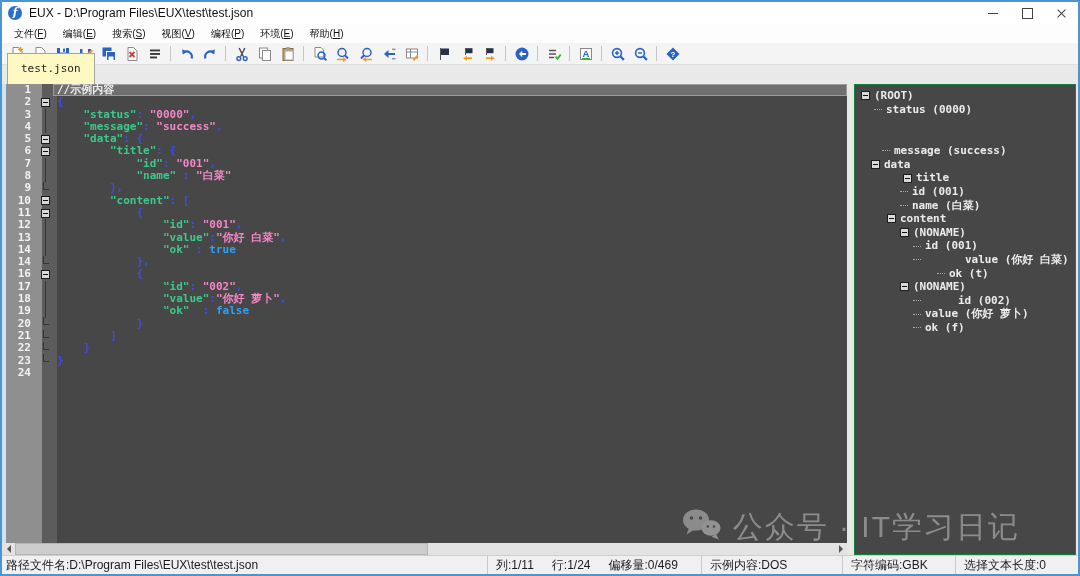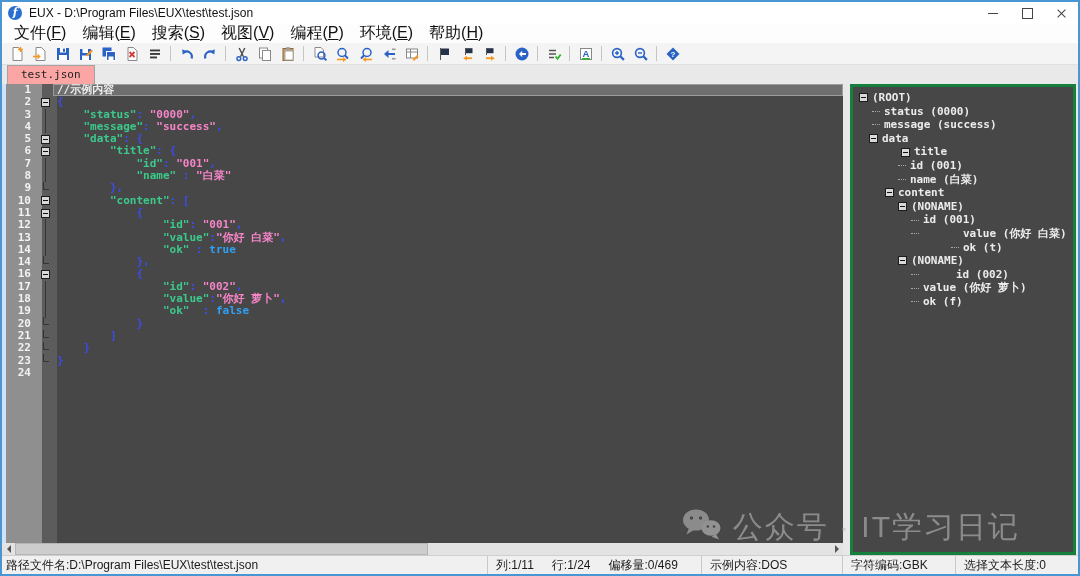--- a/index.html
+++ b/index.html
@@ -13,31 +13,31 @@
   .title-text{font-size:12px;color:#111;margin-left:7px;white-space:nowrap}
   .win-btns{margin-left:auto;display:flex;height:100%}
   .win-btn{width:34px;display:flex;align-items:center;justify-content:center;border:none;background:transparent;padding:0}
   .ic-min{width:10px;height:1px;background:#444;display:block}
   .ic-max{width:9px;height:9px;border:1px solid #444;display:block}
   .ic-close{width:11px;height:11px;position:relative;display:block}
   .ic-close::before,.ic-close::after{content:"";position:absolute;left:5px;top:0;width:1px;height:11px;background:#444}
   .ic-close::before{transform:rotate(45deg)}.ic-close::after{transform:rotate(-45deg)}
   
   .menubar{height:19px;display:flex;align-items:center;background:#fdfdfd;padding-left:4px;flex:0 0 auto}
-  .menu-item{font-size:16px;color:#111;padding:0 8px}
+  .menu-item{font-size:10px;color:#111;padding:0 8px}
   .menu-item u{text-decoration:underline}
   
   .toolbar{height:21px;display:flex;align-items:center;background:#f4f4f4;padding-left:3px;
            border-bottom:1px solid #e0e0e0;flex:0 0 auto}
   .tb-btn{width:23px;height:20px;border:none;background:transparent;padding:1px 0;display:flex;align-items:center;justify-content:center}
   .tb-sep{width:1px;height:15px;background:#c6c6c6;margin:0 4px}
   .tb-ic{display:flex}
   
   .tabbar{height:19px;background:#e9e9e9;display:flex;align-items:flex-end;padding-left:5px;flex:0 0 auto}
-  .tab{height:18px;background:#fca5a5;border:1px solid #a3a3a3;border-bottom:none;padding:0 13px;
+  .tab{height:18px;background:#fef9c3;border:1px solid #a3a3a3;border-bottom:none;padding:6px 13px;
        font:11px/18px "DejaVu Sans Mono",monospace;color:#222}
   
   .main{flex:1;display:flex;background:#e8e8e8;min-height:0}
   .editor-pane{flex:1;display:flex;flex-direction:column;min-width:0}
   .code-area{flex:1;overflow:hidden;
     background:linear-gradient(90deg,#cfe3f6 0 4px,#8f8f8f 4px 40px,#5c5c5c 40px 55px,#474747 55px);
     font:bold 11px/12.3px "DejaVu Sans Mono",monospace}
   .code-line{display:flex;height:12.3px}
   .ln{width:36px;box-sizing:border-box;text-align:right;padding-right:7px;color:#f2f2f2;flex:0 0 auto}
   .fold{width:15px;flex:0 0 auto;display:flex;align-items:center;justify-content:center}
@@ -50,21 +50,21 @@
   .tk-c{color:#ededed}.tk-k{color:#3cc98b}.tk-s{color:#f585c8}.tk-p{color:#3a4cee}.tk-b{color:#2fa0f5}.tk-w{color:#bbb}
   
   .hsb{height:12px;display:flex;background:#e3e3e3;flex:0 0 auto;align-items:stretch}
   .hsb-btn{width:13px;display:flex;align-items:center;justify-content:center;border:none;background:#e3e3e3;padding:0}
   .tri-l{width:0;height:0;border:4px solid transparent;border-right-color:#555;border-left-width:0}
   .tri-r{width:0;height:0;border:4px solid transparent;border-left-color:#555;border-right-width:0}
   .hsb-thumb{width:413px;background:#cdcdcd;border:1px solid #b5b5b5;box-sizing:border-box}
   .hsb-track{flex:1}
   
   .splitter{width:7px;background:#e8e8e8;flex:0 0 auto}
-  .tree-pane{width:220px;flex:0 0 auto;background:#474747;border:3px solid #15803d;margin-right:2px;
+  .tree-pane{width:220px;flex:0 0 auto;background:#474747;border:1px solid #15803d;margin-right:2px;
              overflow:hidden;padding-top:4px;font:bold 11px/13.6px "DejaVu Sans Mono",monospace;color:#ececec}
   .tree-row{display:flex;align-items:center;height:13.6px;white-space:nowrap}
   .tbox{display:inline-block;width:9px;height:9px;background:#d9d9d9;border:1px solid #1c1c1c;position:relative;
         box-sizing:border-box;margin-right:4px;flex:0 0 auto}
   .tbox::after{content:"";position:absolute;left:1px;right:1px;top:3px;height:1px;background:#111}
   .tdash{display:inline-block;width:8px;border-top:1px dotted #a8a8a8;margin-right:4px;flex:0 0 auto}
   
   .statusbar{height:18px;background:#f0f0f0;border-top:1px solid #cfcfcf;display:flex;align-items:center;
              font-size:12px;color:#1a1a1a;flex:0 0 auto;white-space:nowrap}
   .sb-seg{padding:0 8px;height:100%;display:flex;align-items:center;border-left:1px solid #c9c9c9}
@@ -534,21 +534,21 @@
   <div class="splitter"></div>
   <div class="tree-pane">
       <div class="tree-row" style="padding-left: 6px;">
         <i class="tbox"></i>
         <span class="tlabel">(ROOT)</span>
       </div>
       <div class="tree-row" style="padding-left: 19px;">
         <i class="tdash"></i>
         <span class="tlabel">status (0000)</span>
       </div>
-      <div class="tree-row" style="padding-left: 19px;">
+      <div class="tree-row" style="padding-left: 27px; margin-top: 28px;">
         <i class="tdash"></i>
         <span class="tlabel">message (success)</span>
       </div>
       <div class="tree-row" style="padding-left: 16px;">
         <i class="tbox"></i>
         <span class="tlabel">data</span>
       </div>
       <div class="tree-row" style="padding-left: 48px;">
         <i class="tbox"></i>
         <span class="tlabel">title</span>
@@ -570,21 +570,21 @@
         <span class="tlabel">(NONAME)</span>
       </div>
       <div class="tree-row" style="padding-left: 58px;">
         <i class="tdash"></i>
         <span class="tlabel">id (001)</span>
       </div>
       <div class="tree-row" style="padding-left: 58px; gap: 40px;">
         <i class="tdash"></i>
         <span class="tlabel">value (你好 白菜)</span>
       </div>
-      <div class="tree-row" style="padding-left: 82px; margin-left: 16px;">
+      <div class="tree-row" style="padding-left: 82px;">
         <i class="tdash"></i>
         <span class="tlabel">ok (t)</span>
       </div>
       <div class="tree-row" style="padding-left: 45px;">
         <i class="tbox"></i>
         <span class="tlabel">(NONAME)</span>
       </div>
       <div class="tree-row" style="padding-left: 58px; gap: 33px;">
         <i class="tdash"></i>
         <span class="tlabel">id (002)</span>

